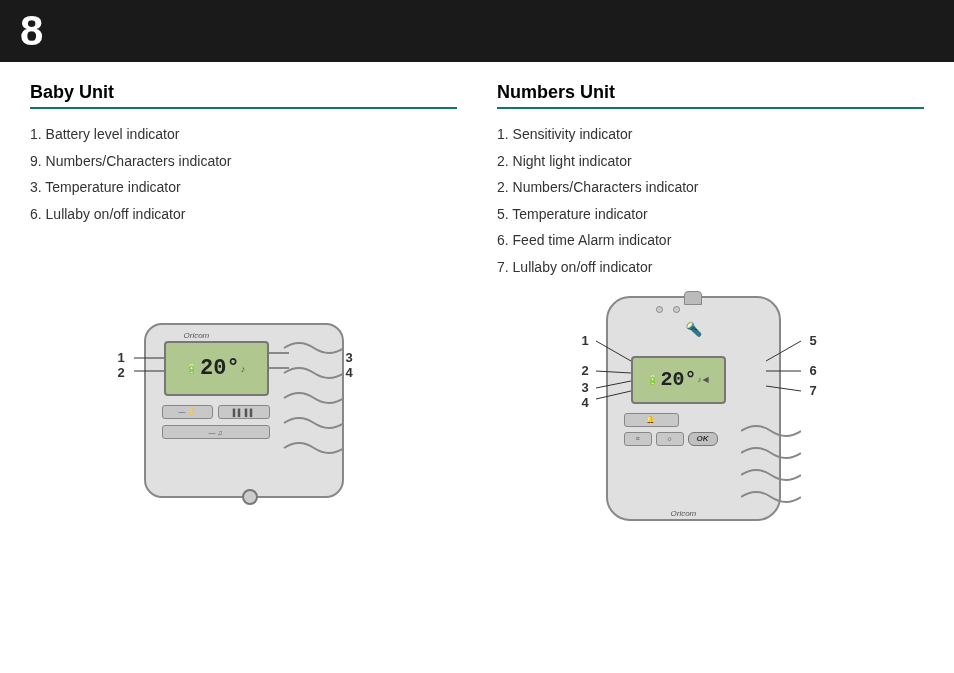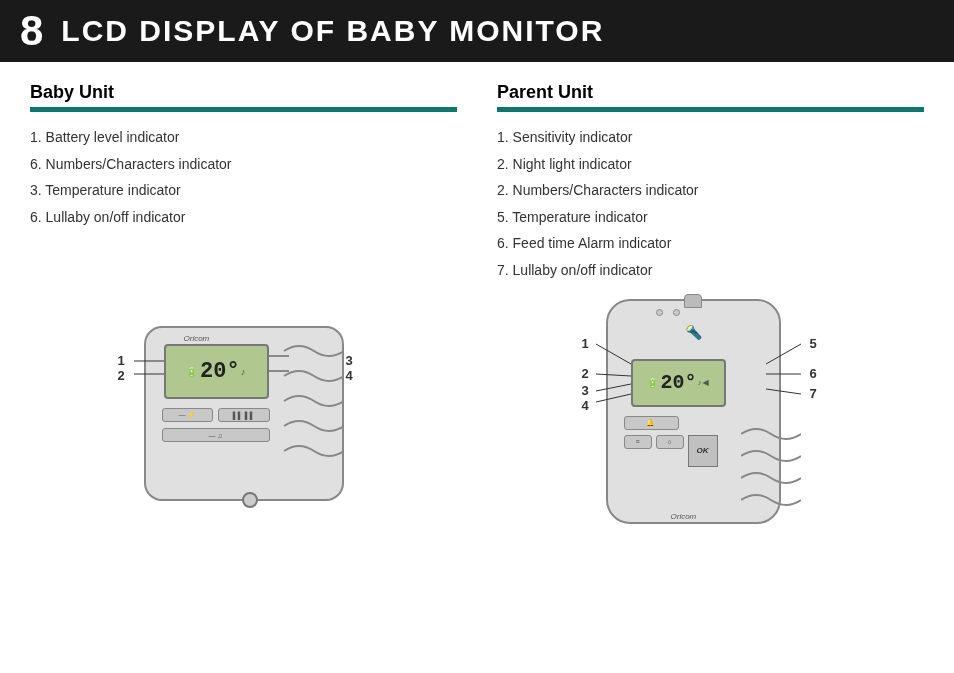--- a/index.html
+++ b/index.html
@@ -48,21 +48,21 @@
     }
     
     .right-col {
       flex: 1;
       padding-left: 20px;
     }
 
     .section-title {
       font-size: 18px;
       font-weight: bold;
-      border-bottom: 5px solid #0f766e;
+      border-bottom: 2px solid #0f766e;
       padding-bottom: 4px;
       margin-bottom: 12px;
     }
 
     .item-list {
       list-style: none;
       font-size: 14px;
       line-height: 1.9;
       color: #333;
     }
@@ -91,37 +91,36 @@
       align-items: center;
       padding-left: 20px;
       position: relative;
     }
   </style>
 </head>
 <body>
 
 <div class="header">
   <span class="header-number">8</span>
-  <span class="header-title">LCD DISPLAY OF BABY MONITOR</span>
 </div>
 
 <div class="content">
 
   <div class="left-col">
     <div class="section-title">Baby Unit</div>
     <ul class="item-list">
       <li>1. Battery level indicator</li>
-      <li>6. Numbers/Characters indicator</li>
+      <li>9. Numbers/Characters indicator</li>
       <li>3. Temperature indicator</li>
       <li>6. Lullaby on/off indicator</li>
     </ul>
   </div>
 
   <div class="right-col">
-    <div class="section-title">Parent Unit</div>
+    <div class="section-title">Numbers Unit</div>
     <ul class="item-list">
       <li>1. Sensitivity indicator</li>
       <li>2. Night light indicator</li>
       <li>2. Numbers/Characters indicator</li>
       <li>5. Temperature indicator</li>
       <li>6. Feed time Alarm indicator</li>
       <li>7. Lullaby on/off indicator</li>
     </ul>
   </div>
 </div>
@@ -213,21 +212,21 @@
           </div>
         </div>
 
         <div style="display:flex; gap:4px;">
           <div style="width:28px; height:14px; background:#c8c8c8; border:1.5px solid #888; border-radius:3px; display:flex;align-items:center;justify-content:center;">
             <span style="font-size:7px; color:#555;">≡</span>
           </div>
           <div style="width:28px; height:14px; background:#c8c8c8; border:1.5px solid #888; border-radius:3px; display:flex;align-items:center;justify-content:center;">
             <span style="font-size:7px; color:#555;">☼</span>
           </div>
-          <div style="width:30px; height:32px; background:#c0c0c0; border:1.5px solid #777; border-radius:0; display:flex;align-items:center;justify-content:center;font-style:italic;">
+          <div style="width:30px; height:14px; background:#c0c0c0; border:1.5px solid #777; border-radius:6px; display:flex;align-items:center;justify-content:center;font-style:italic;">
             <span style="font-size:8px; font-weight:bold; color:#333;">OK</span>
           </div>
         </div>
       </div>
 
       <svg style="position:absolute; left:185px; top:130px;" width="60" height="110">
         <path d="M0,10 Q15,0 30,10 Q45,20 60,10" fill="none" stroke="#888" stroke-width="2"></path>
         <path d="M0,32 Q15,22 30,32 Q45,42 60,32" fill="none" stroke="#888" stroke-width="2"></path>
         <path d="M0,54 Q15,44 30,54 Q45,64 60,54" fill="none" stroke="#888" stroke-width="2"></path>
         <path d="M0,76 Q15,66 30,76 Q45,86 60,76" fill="none" stroke="#888" stroke-width="2"></path>

